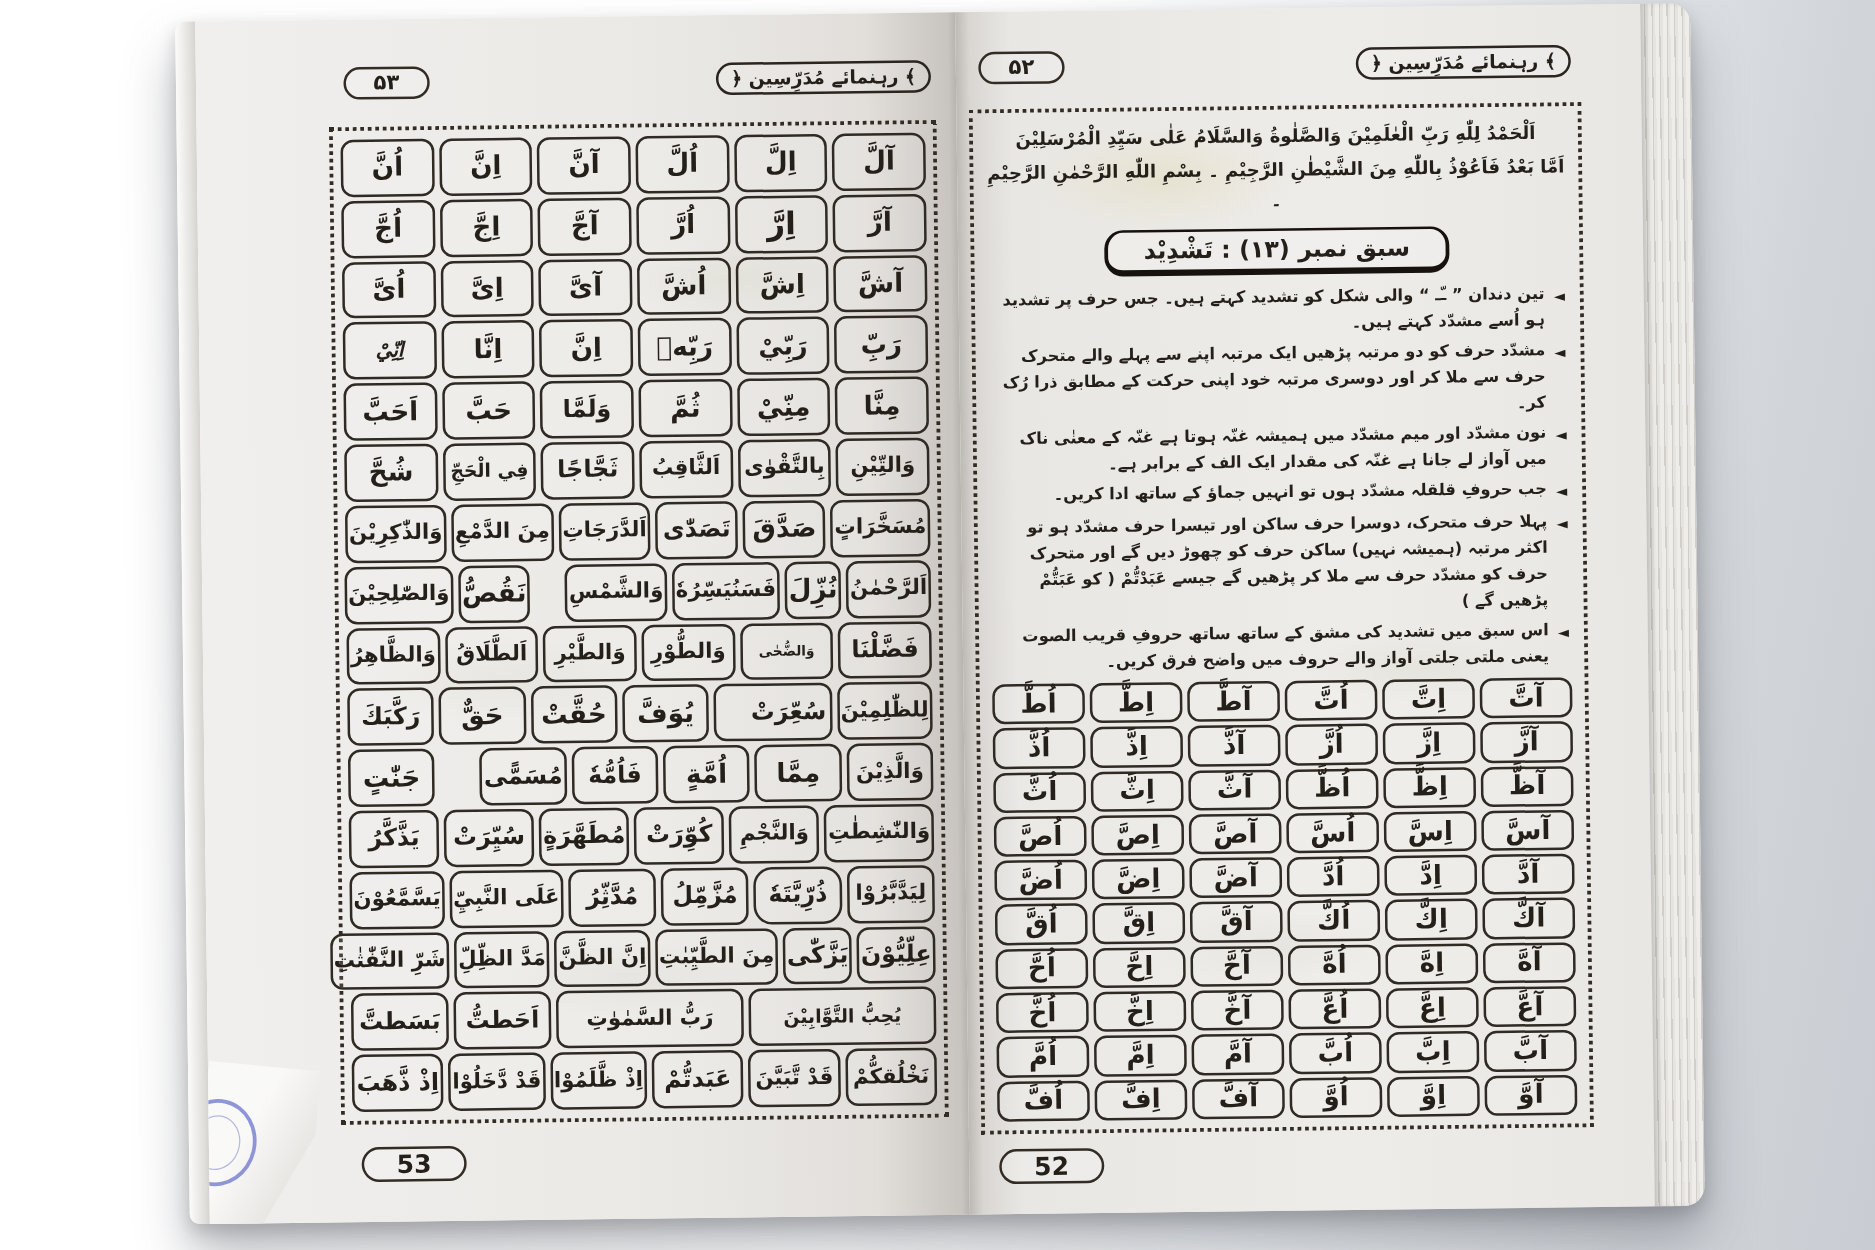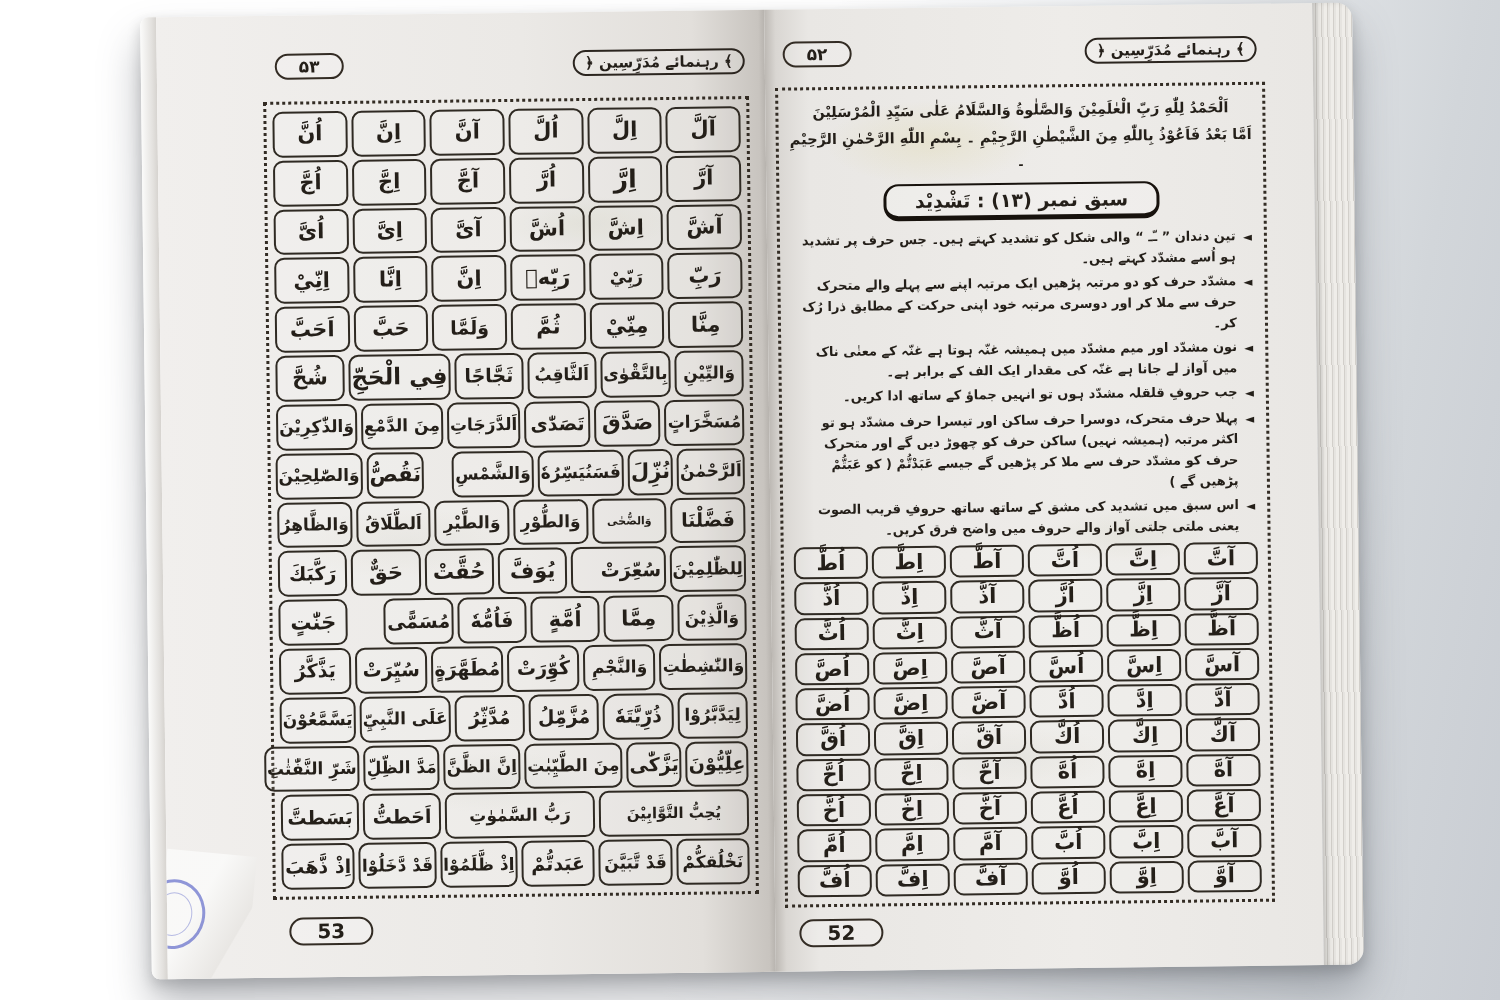--- a/index.html
+++ b/index.html
@@ -127,21 +127,21 @@
 
   <div class="page page-left">
     <div class="curl"></div>
     <div class="hdr">
       <span class="num-oval">۵۳</span>
       <span class="banner">رہنمائے مُدَرِّسِین</span>
     </div>
     <div class="dotbox">
       <div class="grid grid-left">
           <div class="row">
-            <div class="cell" style="font-size: 21px;">آلَّ</div>
+            <div class="cell" style="font-size: 21px; border-radius: 11px;">آلَّ</div>
             <div class="cell" style="font-size: 21px;">اِلَّ</div>
             <div class="cell" style="font-size: 21px;">اُلَّ</div>
             <div class="cell" style="font-size: 21px;">آنَّ</div>
             <div class="cell" style="font-size: 21px;">اِنَّ</div>
             <div class="cell" style="font-size: 21px;">اُنَّ</div>
           </div>
           <div class="row">
             <div class="cell" style="font-size: 21px; text-align: right;">آرَّ</div>
             <div class="cell" style="font-size: 25px;">اِرَّ</div>
             <div class="cell" style="font-size: 21px;">اُرَّ</div>
@@ -152,40 +152,40 @@
           <div class="row">
             <div class="cell" style="font-size: 21px;">آشَّ</div>
             <div class="cell" style="font-size: 21px;">اِشَّ</div>
             <div class="cell" style="font-size: 21px;">اُشَّ</div>
             <div class="cell" style="font-size: 21px;">آیَّ</div>
             <div class="cell" style="font-size: 21px;">اِیَّ</div>
             <div class="cell" style="font-size: 21px;">اُیَّ</div>
           </div>
           <div class="row">
             <div class="cell" style="font-size: 21px;">رَبِّ</div>
-            <div class="cell" style="font-size: 17px; text-align: center;">رَبِّيْ</div>
+            <div class="cell" style="font-size: 20px; text-align: center;">رَبِّيْ</div>
             <div class="cell" style="font-size: 21px;">رَبِّهٖ</div>
             <div class="cell" style="font-size: 21px;">اِنَّ</div>
             <div class="cell" style="font-size: 21px;">اِنَّا</div>
-            <div class="cell" style="font-size: 21px;">اِنِّيْ</div>
+            <div class="cell" style="font-size: 16px; font-style: italic;">اِنِّيْ</div>
           </div>
           <div class="row">
             <div class="cell" style="font-size: 21px;">مِنَّا</div>
             <div class="cell" style="font-size: 21px;">مِنِّيْ</div>
             <div class="cell" style="font-size: 21px;">ثُمَّ</div>
             <div class="cell" style="font-size: 19px;">وَلَمَّا</div>
             <div class="cell" style="font-size: 21px;">حَبَّ</div>
             <div class="cell" style="font-size: 21px;">اَحَبَّ</div>
           </div>
           <div class="row">
             <div class="cell" style="font-size: 17px;">وَالتِّيْنِ</div>
             <div class="cell" style="font-size: 17px;">بِالتَّقْوٰى</div>
             <div class="cell" style="font-size: 17px;">اَلثَّاقِبُ</div>
             <div class="cell" style="font-size: 19px;">ثَجَّاجًا</div>
-            <div class="cell" style="font-size: 23px;">فِي الْحَجِّ</div>
+            <div class="cell" style="font-size: 15px;">فِي الْحَجِّ</div>
             <div class="cell" style="font-size: 21px;">شُحَّ</div>
           </div>
           <div class="row">
             <div class="cell" style="font-size: 17px;">مُسَخَّرَاتٍ</div>
             <div class="cell" style="font-size: 21px;">صَدَّقَ</div>
             <div class="cell" style="font-size: 19px;">تَصَدّٰى</div>
             <div class="cell" style="font-size: 17px;">اَلدَّرَجَاتِ</div>
             <div class="cell" style="font-size: 17px;">مِنَ الدَّمْعِ</div>
             <div class="cell" style="font-size: 17px;">وَالذّٰكِرِيْنَ</div>
           </div>

